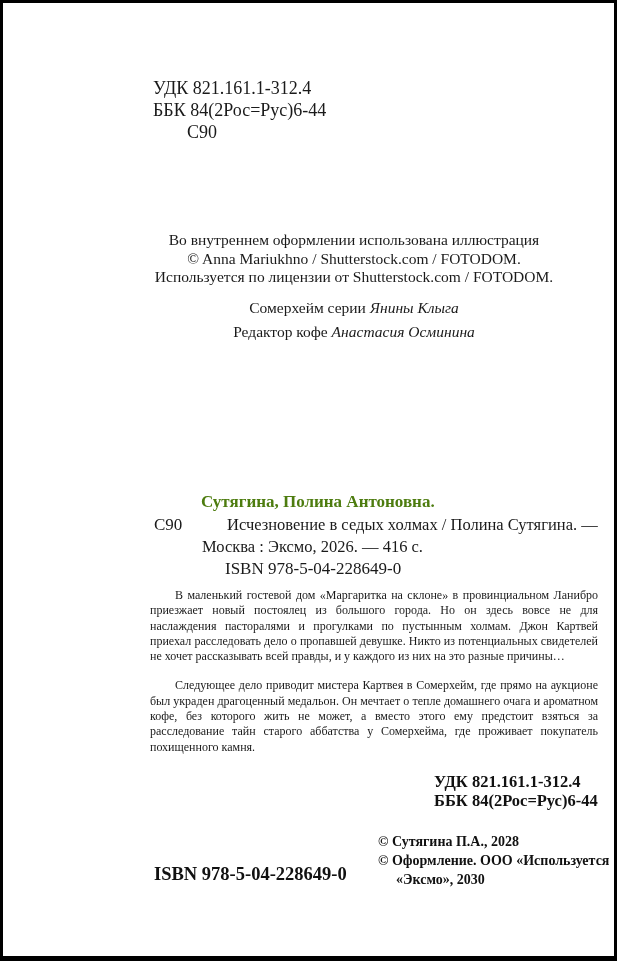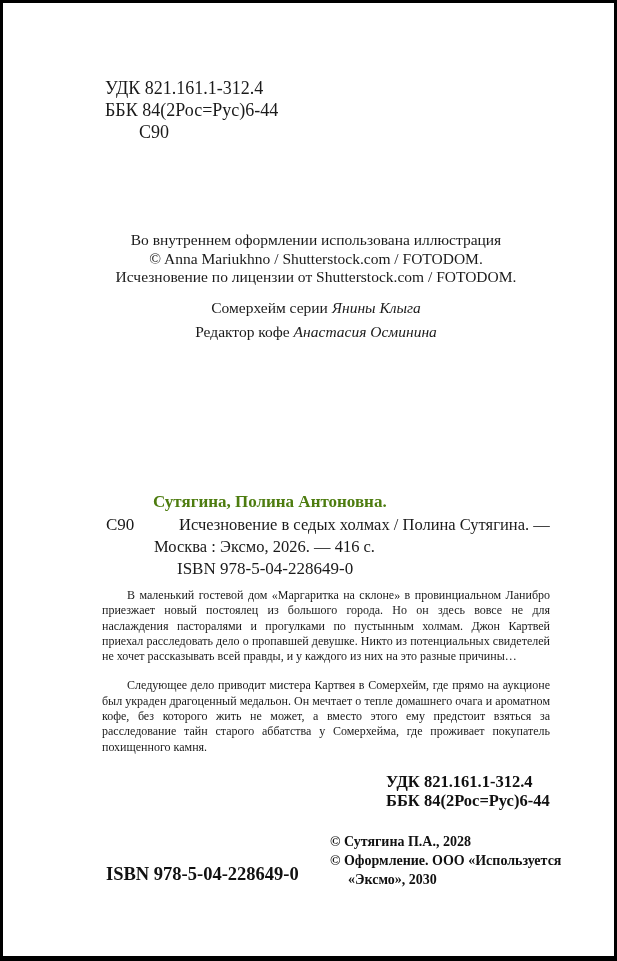--- a/index.html
+++ b/index.html
@@ -8,28 +8,28 @@
     width: 617px;
     height: 961px;
     box-sizing: border-box;
     background: #ffffff;
     border: solid #000000;
     border-width: 3px 3px 5px 3px;
     font-family: "Liberation Serif", serif;
     color: #1a1a1a;
     overflow: hidden;
   }
-  .abs { position: absolute; }
+  .abs { position: absolute; margin-left: 48px; }
 
   
   .top-codes { left: 102px; top: 74px; font-size: 18px; line-height: 22px; white-space: nowrap; }
   .top-codes .sign-indent { padding-left: 34px; }
 
   
-  .credits { left: 78px; top: 228px; width: 470px; text-align: center; font-size: 15.5px; line-height: 18.5px; }
+  .credits { left: 68px; top: 228px; width: 470px; text-align: center; font-size: 15.5px; line-height: 18.5px; }
   .credits .series { margin-top: 10px; line-height: 22px; }
   .credits .series.editor { margin-top: 2px; }
   .it { font-style: italic; }
 
   
   .cat-author { left: 150px; top: 489px; font-size: 17px; font-weight: bold; color: #4d7c0f; white-space: nowrap; }
   .cat-sign   { left: 103px; top: 512px; font-size: 17px; white-space: nowrap; }
   .cat-line1  { left: 176px; top: 512px; font-size: 16.5px; white-space: nowrap; }
   .cat-line2  { left: 151px; top: 534px; font-size: 16.5px; white-space: nowrap; }
   .cat-isbn   { left: 174px; top: 556px; font-size: 17px; white-space: nowrap; }
@@ -55,21 +55,21 @@
 
   <div class="abs top-codes">
     <div>УДК 821.161.1-312.4</div>
     <div>ББК 84(2Рос=Рус)6-44</div>
     <div class="sign-indent">С90</div>
   </div>
 
   <div class="abs credits">
     <div>Во внутреннем оформлении использована иллюстрация</div>
     <div>© Anna Mariukhno / Shutterstock.com / FOTODOM.</div>
-    <div>Исчезновение по лицензии от Shutterstock.com / FOTODOM.</div>
+    <div>Используется по лицензии от Shutterstock.com / FOTODOM.</div>
     <div class="series"><span>Сомерхейм серии </span><span class="it">Янины Клыга</span></div>
     <div class="series editor"><span>Редактор кофе </span><span class="it">Анастасия Осминина</span></div>
   </div>
 
   <div class="abs cat-author">Сутягина, Полина Антоновна.</div>
   <div class="abs cat-sign">С90</div>
   <div class="abs cat-line1">Исчезновение в седых холмах / Полина Сутягина. —</div>
   <div class="abs cat-line2">Москва : Эксмо, 2026. — 416 с.</div>
   <div class="abs cat-isbn">ISBN 978-5-04-228649-0</div>
 

